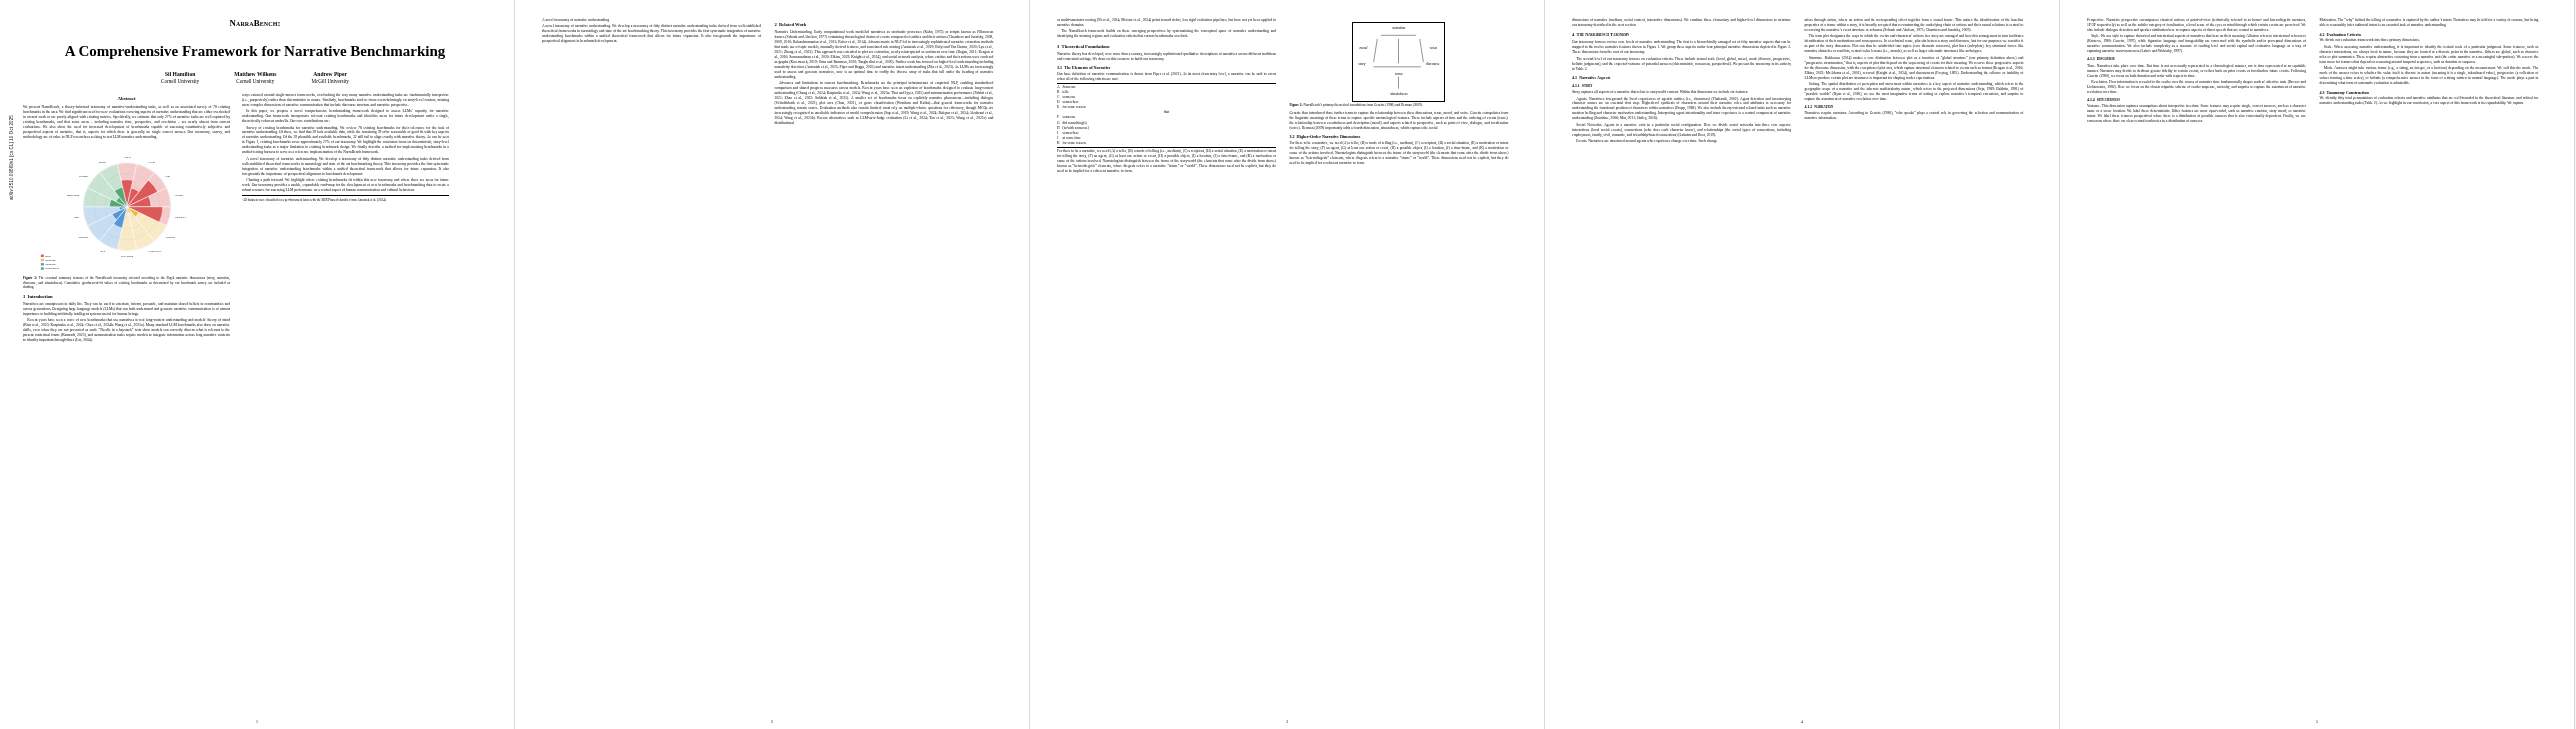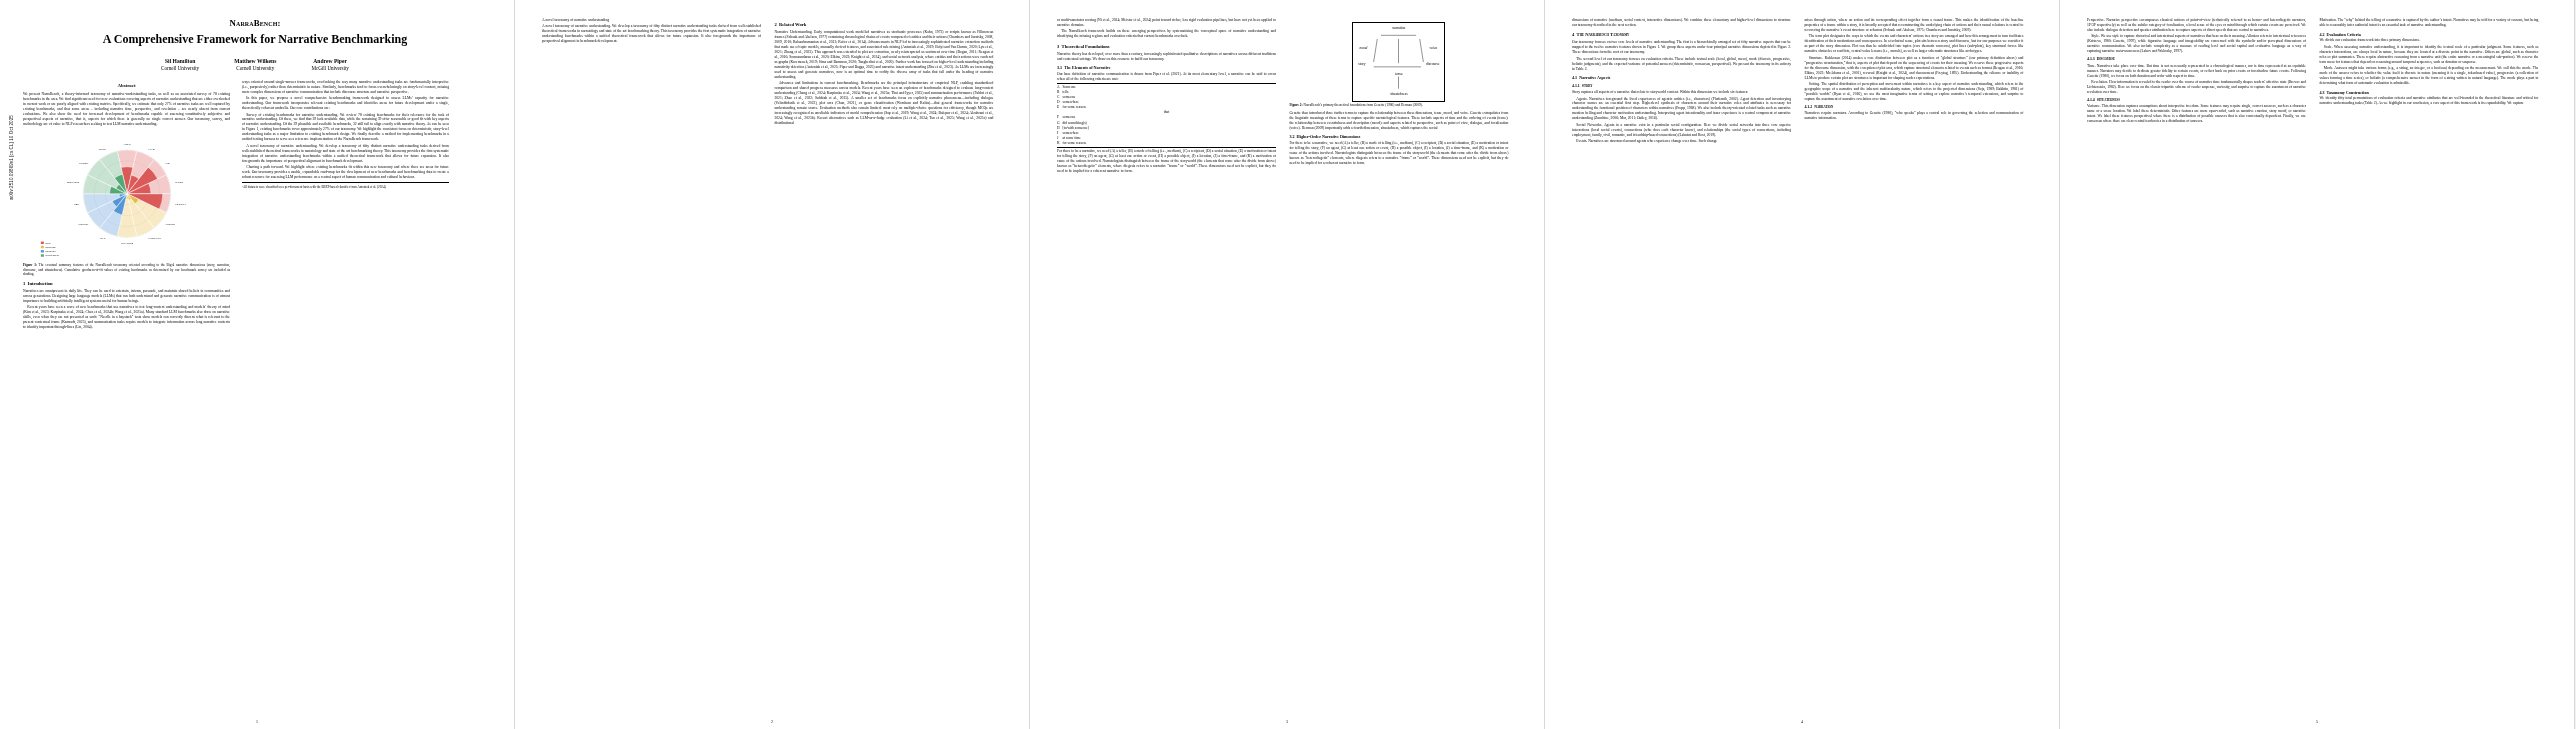--- a/index.html
+++ b/index.html
@@ -17,21 +17,21 @@
 
   
   .arxiv{position:absolute;left:8.5px;top:200px;width:261px;transform:rotate(-90deg);
          transform-origin:0 0;font-family:"Liberation Sans",sans-serif;font-size:4.5px;
          color:#111;letter-spacing:0.1px;white-space:nowrap;}
 
   
   .titleblock{text-align:center;margin-bottom:7.3px;}
   .ttl1{font-size:8.8px;font-weight:bold;letter-spacing:0.1px;}
   .ttl1 .sc{font-variant:small-caps;}
-  .ttl2{font-size:12px;font-weight:bold;margin-top:4px;}
+  .ttl2{font-size:15px;font-weight:bold;margin-top:15px;}
   .authors{display:flex;justify-content:center;gap:35px;margin-top:11px;margin-bottom:8.5px;}
   .au{text-align:center;}
   .auname{font-size:5.6px;font-weight:bold;}
   .auaff{font-size:5.1px;margin-top:1.2px;}
 
   h2.sec{font-size:4.6px;font-weight:bold;margin:4.3px 0 1.8px 0;text-align:left;}
   h3.sub{font-size:4.1px;font-weight:bold;margin:3.6px 0 1.2px 0;text-align:left;}
   h4.ssub{font-size:3.9px;font-weight:bold;margin:3px 0 1.2px 0;text-align:left;}
   .abshead{font-size:4.9px;font-weight:bold;text-align:center;margin:3.6px 0 2.4px 0;}
   p{margin:0 0 1.5px 0;text-indent:4.3px;}

